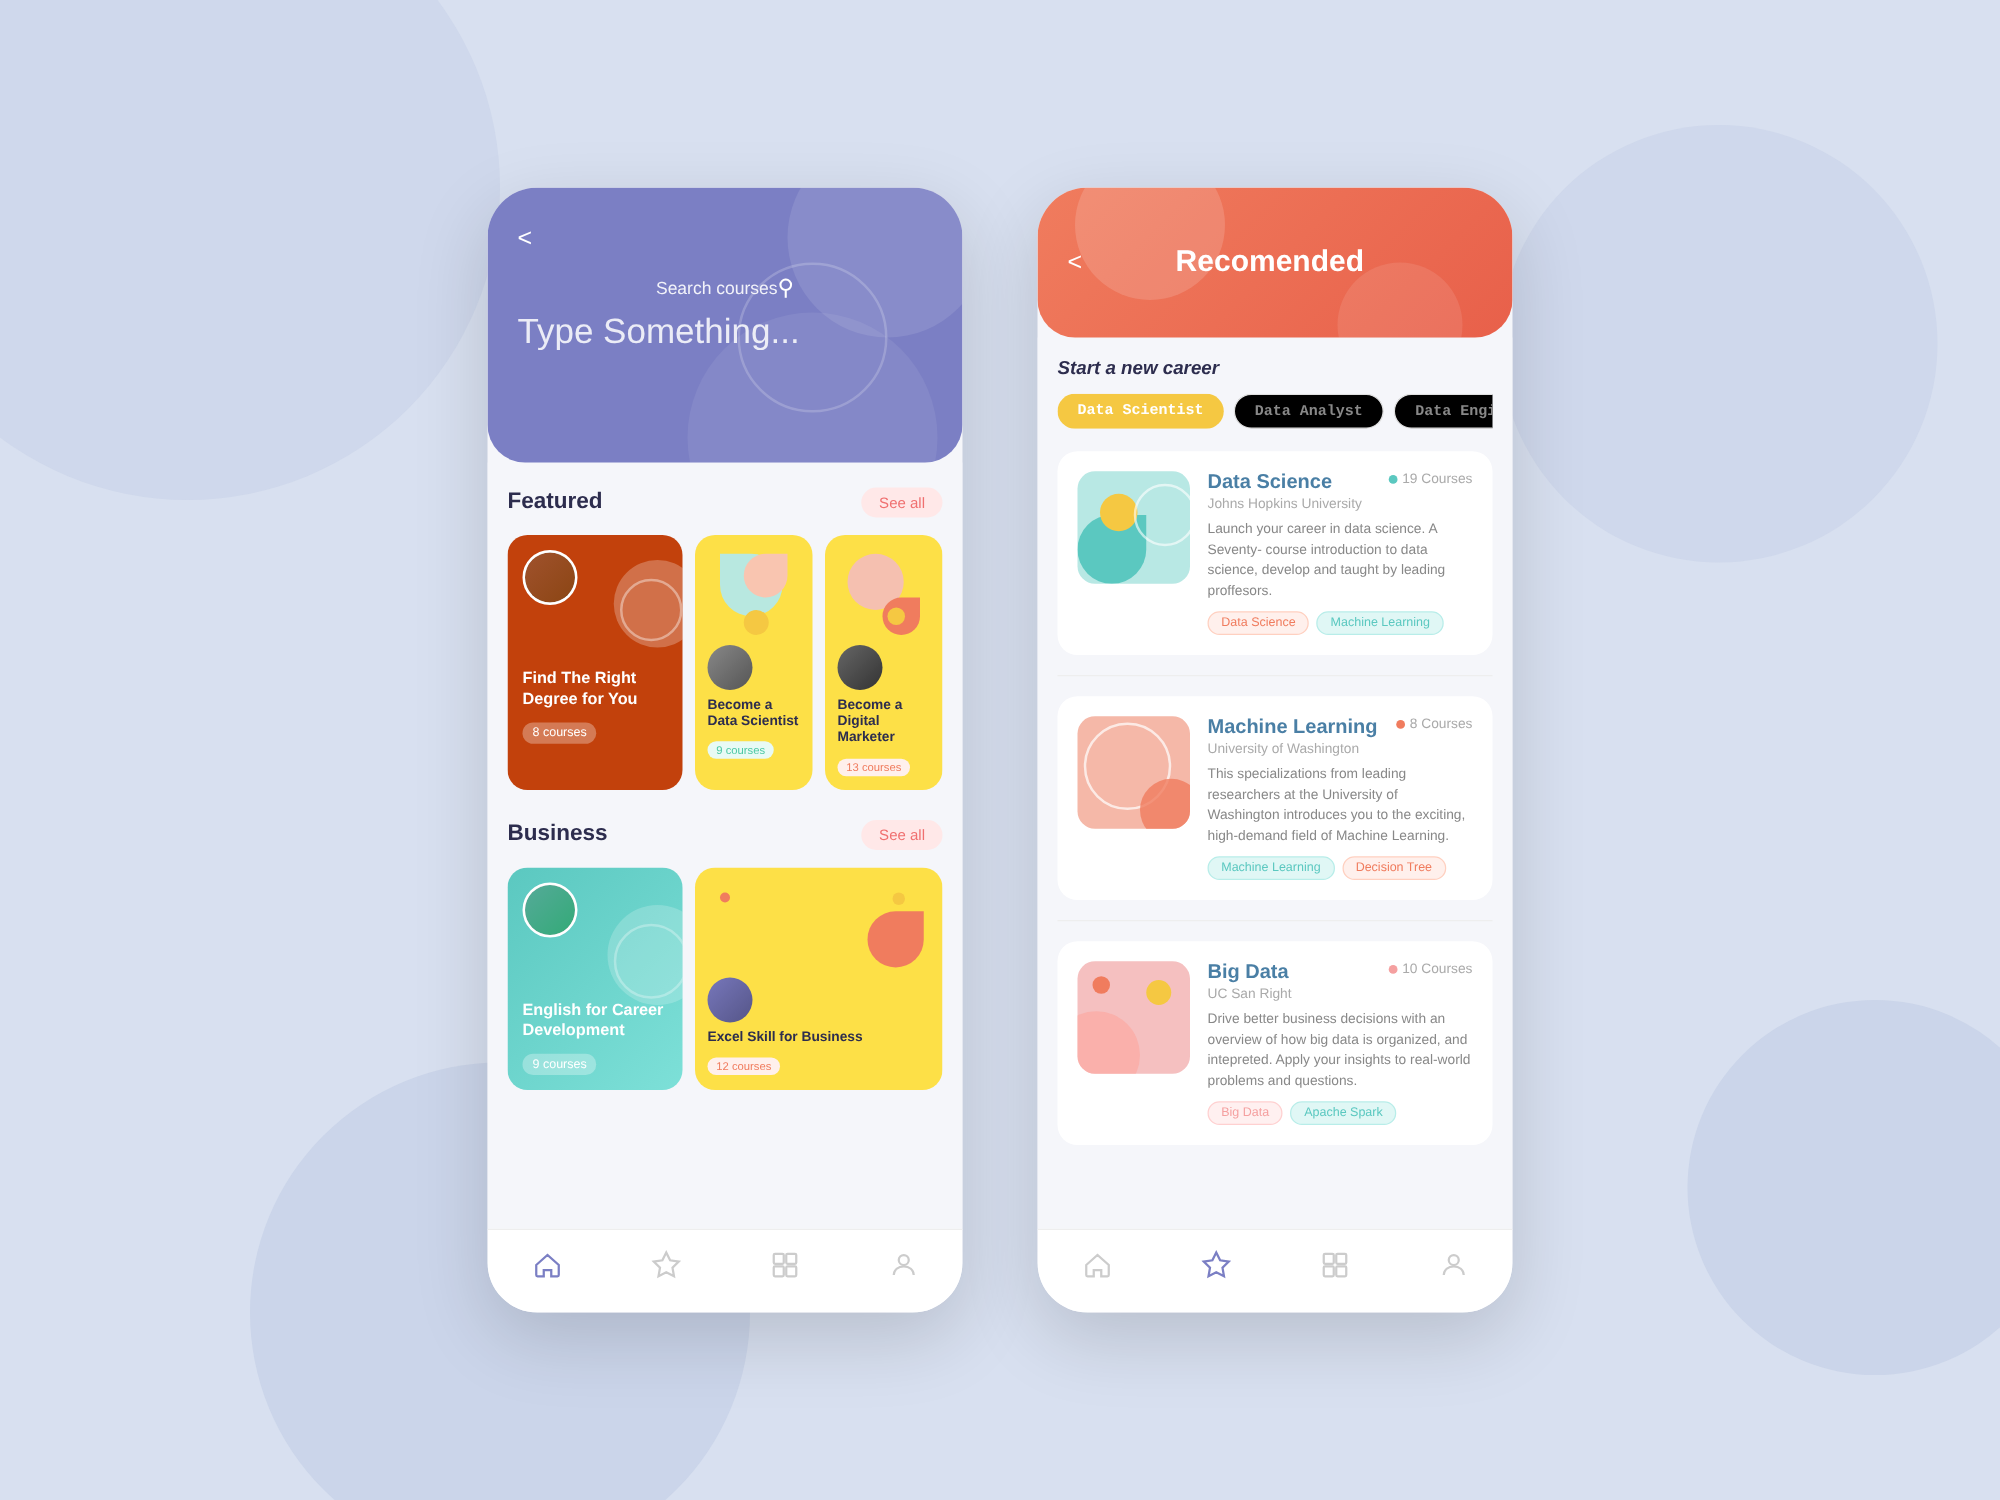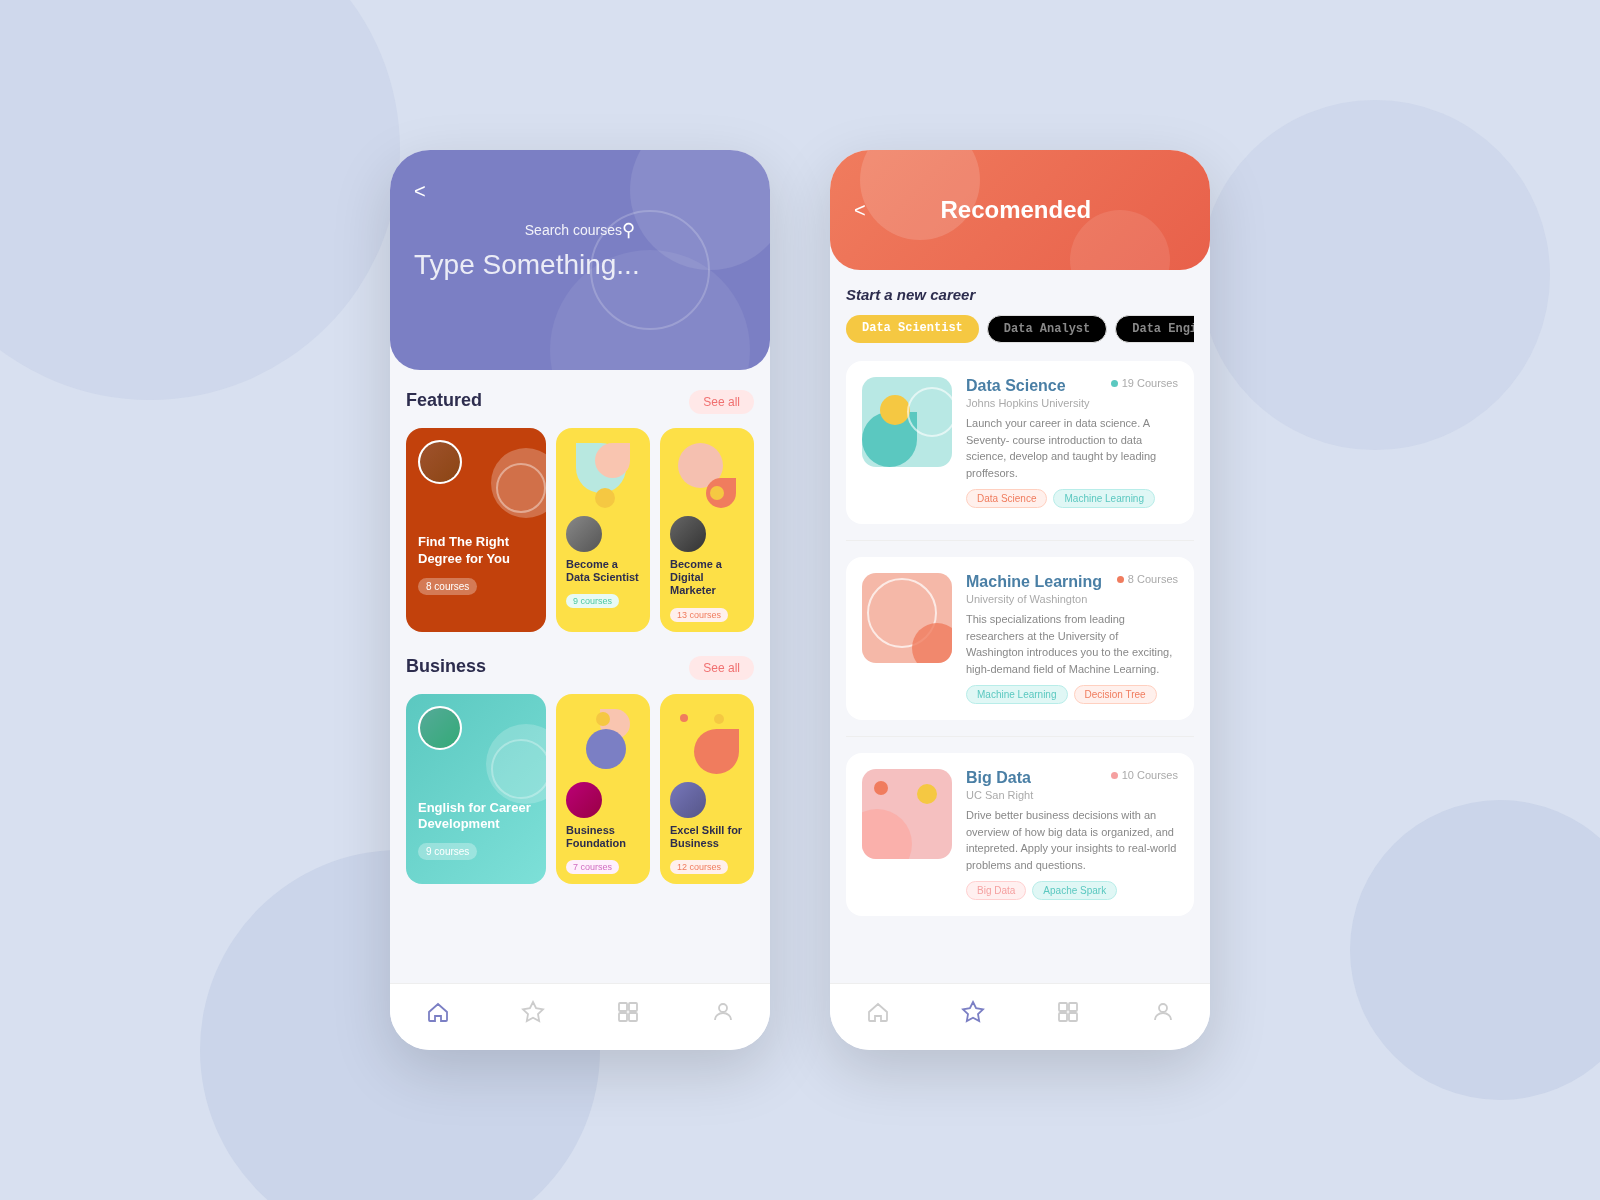--- a/index.html
+++ b/index.html
@@ -645,30 +645,20 @@
         <div class="card-large card-large-2">
           <div style="position:absolute;width:80px;height:80px;border-radius:50%;background:rgba(255,255,255,0.2);top:30px;right:-20px;"></div>
           <div style="position:absolute;width:60px;height:60px;border-radius:50%;border:2px solid rgba(255,255,255,0.3);top:45px;right:-5px;"></div>
           <div class="card-avatar">
             <div style="width:100%;height:100%;background:linear-gradient(135deg,#5a9,#3a7);border-radius:50%;"></div>
           </div>
           <div class="card-title">English for Career Development</div>
           <span class="card-count">9 courses</span>
         </div>
 
-        <div class="card-small">
-          <div class="card-small-graphic">
-            <div class="cs2-shape2"></div>
-            <div class="cs2-shape1"></div>
-            <div class="cs2-dot"></div>
-          </div>
-          <div class="card-small-avatar" style="background:linear-gradient(135deg,#b07,#904);"></div>
-          <div class="card-small-title">Business Foundation</div>
-          <span class="card-small-count" style="background:#fef0fc;color:#d06cc0;">7 courses</span>
-        </div>
 
         <div class="card-small">
           <div class="card-small-graphic">
             <div class="cs3-shape1"></div>
             <div class="cs3-dot"></div>
             <div class="cs3-dot2"></div>
           </div>
           <div class="card-small-avatar" style="background:linear-gradient(135deg,#77b,#558);"></div>
           <div class="card-small-title">Excel Skill for Business</div>
           <span class="card-small-count card-small-count-orange">12 courses</span>

